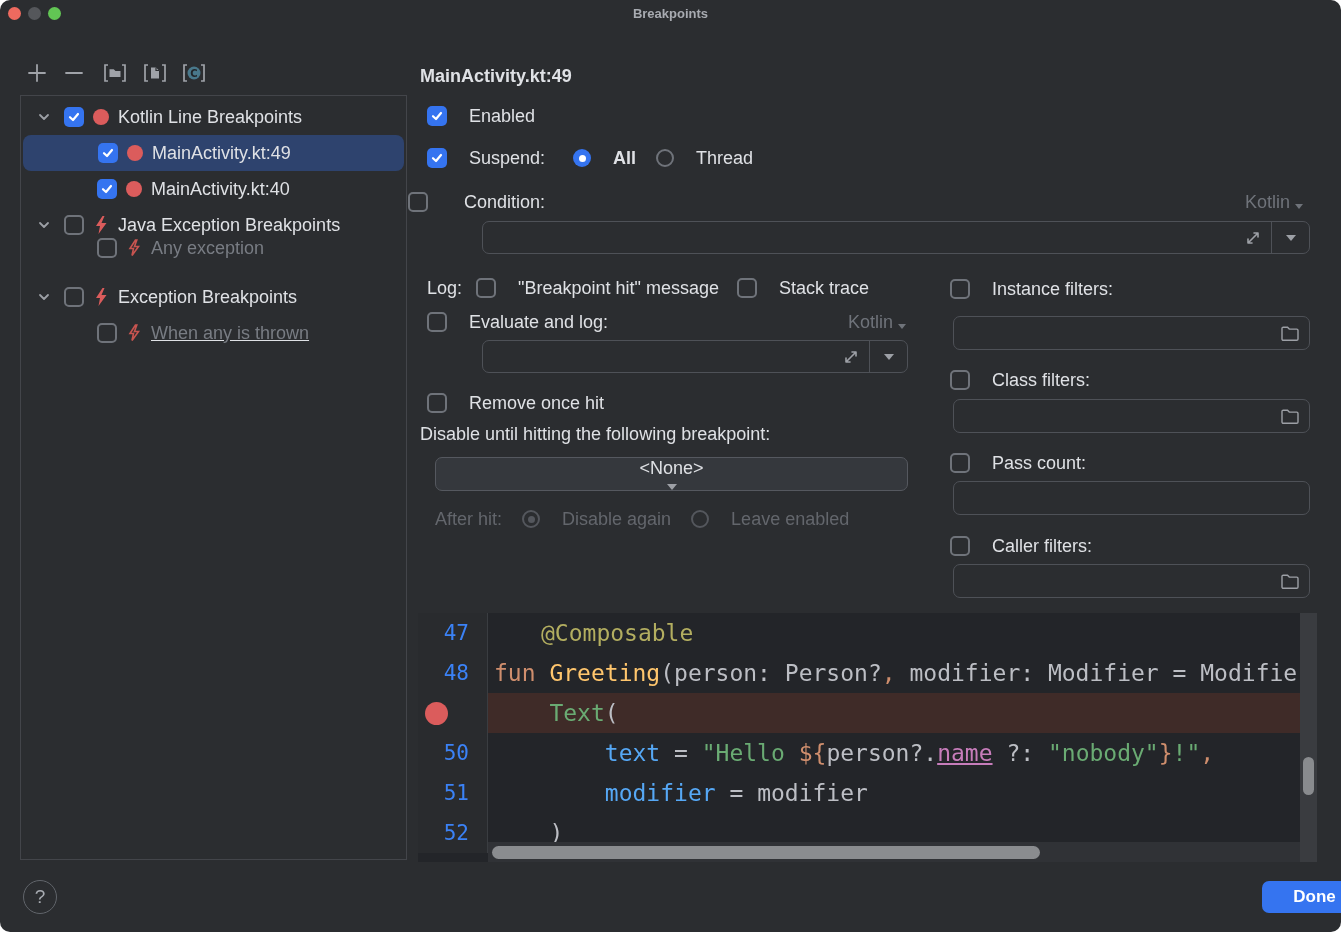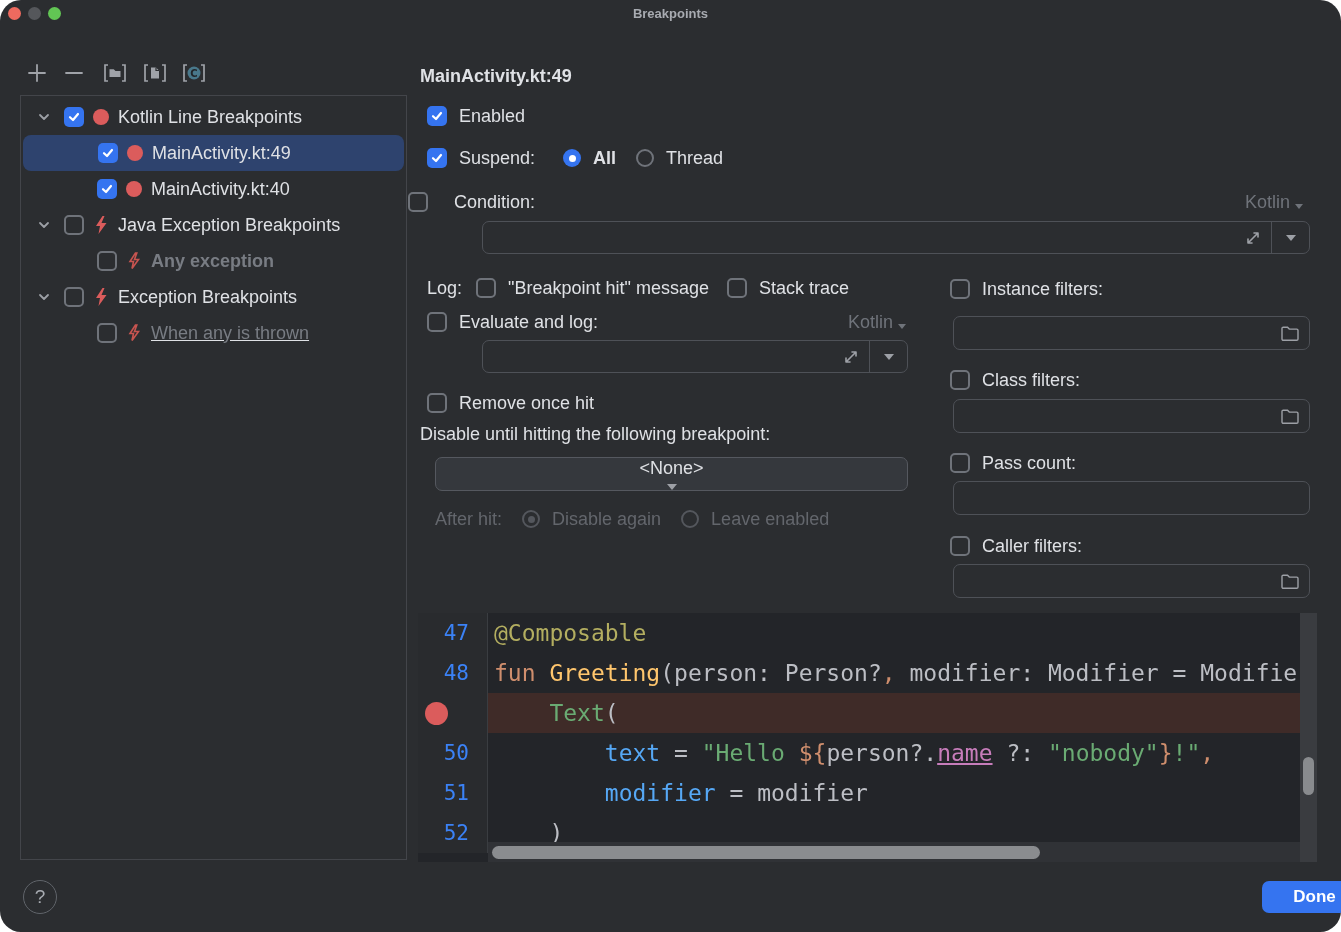--- a/index.html
+++ b/index.html
@@ -1,16 +1,16 @@
 <!DOCTYPE html>
 <html><head>
 <meta charset="utf-8">
 <style>
   html,body{margin:0;padding:0;background:#ffffff;}
-  .window{position:relative;width:1341px;height:932px;background:#2B2D30;border-radius:21px;overflow:hidden;
+  .window{position:relative;width:1341px;height:932px;background:#2B2D30;border-radius:10px;overflow:hidden;
           font-family:"Liberation Sans",sans-serif;color:#DFE1E5;}
   
   .titlebar{position:absolute;left:0;top:0;width:100%;height:28px;}
   .title-text{position:absolute;left:0;right:0;top:0;height:28px;line-height:28px;text-align:center;
               font-size:13px;font-weight:bold;color:#A8ABB1;}
   .light{position:absolute;top:7px;width:13px;height:13px;border-radius:50%;}
   .light.red{left:8px;background:#EE6A5F;}
   .light.mid{left:28px;background:#55575B;}
   .light.green{left:48px;background:#62C554;}
   
@@ -25,21 +25,21 @@
   .cb.checked{background:#3574F0;border:none;}
   .trow .cb{margin-left:12px;}
   .trow.lvl1 .cb{margin-left:75px;}
   .tree-ico{width:18px;height:20px;margin-left:8px;display:flex;align-items:center;justify-content:center;flex:0 0 auto;}
   .bp-dot{width:16px;height:16px;border-radius:50%;background:#DB5C5C;display:inline-block;}
   .tlabel{margin-left:8px;white-space:nowrap;}
   .tlabel.muted{color:#787C83;}
   
   .dtitle{position:absolute;left:420px;top:66px;font-size:18px;font-weight:bold;}
   .hrow{position:absolute;display:flex;align-items:center;height:24px;font-size:18px;white-space:nowrap;}
-  .hrow .lbl{margin-left:12px;}
+  .hrow .lbl{margin-left:22px;}
   .radio{width:18px;height:18px;border-radius:50%;box-sizing:border-box;border:2px solid #6F737A;position:relative;flex:0 0 auto;}
   .radio.sel{background:#3574F0;border:none;}
   .radio.sel::after{content:"";position:absolute;left:5.5px;top:5.5px;width:7px;height:7px;border-radius:50%;background:#fff;}
   .radio.dsel{border:2px solid #54575D;}
   .radio.dsel::after{content:"";position:absolute;left:3.5px;top:3.5px;width:7px;height:7px;border-radius:50%;background:#54575D;}
   .lang{position:absolute;height:24px;display:flex;align-items:center;font-size:18px;color:#6F737A;}
   .minitri{width:0;height:0;border-left:4px solid transparent;border-right:4px solid transparent;
            border-top:5px solid #6F737A;margin-left:5px;margin-top:9px;}
   .field{position:absolute;border:1px solid #4E5157;border-radius:7px;box-sizing:border-box;
          display:flex;align-items:center;justify-content:flex-end;background:transparent;}
@@ -161,21 +161,21 @@
           </svg>
         </span>
         <span class="cb"></span>
         <span class="tree-ico">
           <svg width="16" height="20" viewBox="0 0 16 20">
             <path d="M9.5 1 L3 11 H7 L5.5 19 L13.5 8 H8.5 L11.5 1 Z" fill="#DB5C5C"></path>
           </svg>
         </span>
         <span class="tlabel">Java Exception Breakpoints</span>
       </div>
-      <div class="trow lvl1" style="top: 147px; font-weight: bold;">
+      <div class="trow lvl1" style="top: 134px;">
         <span class="cb"></span>
         <span class="tree-ico">
           <svg width="16" height="20" viewBox="0 0 16 20">
             <path d="M9.5 2 L4 10.5 H7.5 L6 17.5 L12.5 8.5 H8.5 L10.8 2 Z" fill="none" stroke="#C75450" stroke-width="1.6"></path>
           </svg>
         </span>
         <span class="tlabel muted">Any exception</span>
       </div>
       <div class="trow lvl0" style="top: 183px;">
         <span class="chev">
@@ -331,21 +331,21 @@
         <svg width="20" height="17" viewBox="0 0 20 17">
           <path d="M2 3.5 a1.3 1.3 0 0 1 1.3-1.3 h4.2 l1.8 1.9 h7.4 a1.3 1.3 0 0 1 1.3 1.3 v8.6 a1.3 1.3 0 0 1 -1.3 1.3 H3.3 A1.3 1.3 0 0 1 2 14 Z" fill="none" stroke="#9DA0A6" stroke-width="1.4"></path>
         </svg>
       </span>
   </div>
 
   <div class="code-panel">
     <div id="code-lines">
         <div class="cline">
           <span class="lgut">47</span>
-          <span class="ltext" style="padding-left: 6px;"><span style="color: rgb(179, 174, 96);">@Composable</span></span>
+          <span class="ltext" style="padding-left: 6px; margin-left: 47px;"><span style="color: rgb(179, 174, 96);">@Composable</span></span>
         </div>
         <div class="cline">
           <span class="lgut">48</span>
           <span class="ltext" style="padding-left: 6px;"><span style="color: rgb(207, 142, 109);">fun</span><span style="color: rgb(188, 190, 196);"> </span><span style="color: rgb(255, 198, 109);">Greeting</span><span style="color: rgb(188, 190, 196);">(person: Person?</span><span style="color: rgb(207, 142, 109);">,</span><span style="color: rgb(188, 190, 196);"> modifier: Modifier = Modifier</span></span>
         </div>
         <div class="cline hl">
           <span class="lgut bp">
             <span class="cdot"></span>
           </span>
           <span class="ltext" style="padding-left: 61.4px;"><span style="color: rgb(106, 171, 115);">Text</span><span style="color: rgb(188, 190, 196);">(</span></span>

